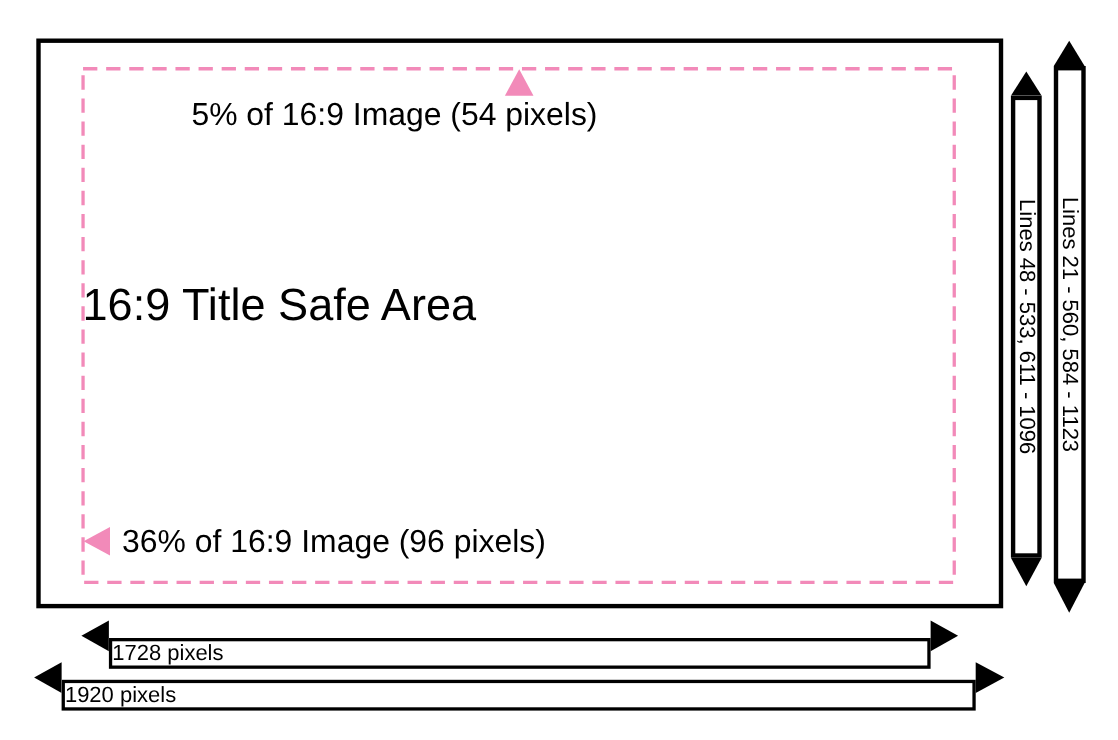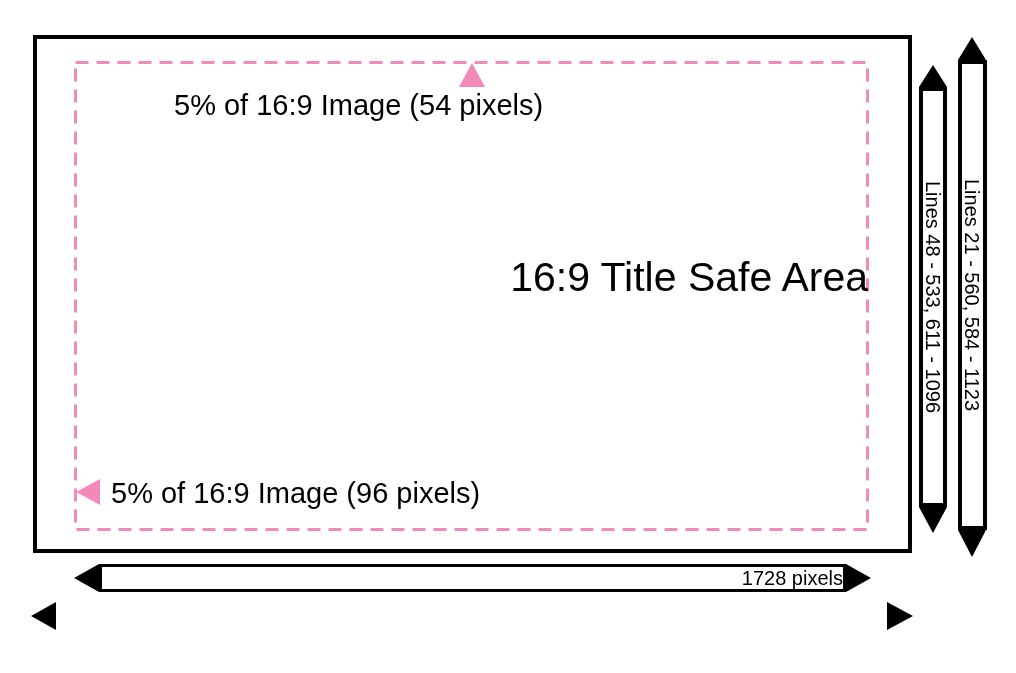--- a/index.html
+++ b/index.html
@@ -21,21 +21,21 @@
     box-sizing: border-box;
     background: #ffffff;
   }
   
   .safe-svg { position: absolute; left: 73px; top: 60px; }
   
   .title-label {
     position: absolute;
     left: 75px; top: 255px;
     width: 793px;
-    text-align: right;
+    text-align: left;
     font-size: 41px;
     line-height: 44px;
     white-space: nowrap;
   }
   
   .top-label {
     position: absolute;
     left: 174px; top: 90px;
     width: 600px;
     font-size: 29px;
@@ -104,24 +104,25 @@
     line-height: 20px;
   }
   .vtext-safe { left: 933px; top: 297px; }
   .vtext-full { left: 972px; top: 295px; }
   
   .hbar {
     position: absolute;
     background: #ffffff;
     border: 3px solid #000;
     box-sizing: border-box;
-    text-align: right;
+    text-align: left;
     font-size: 20px;
     line-height: 22px;
     white-space: nowrap;
+    margin-top: 16px;
   }
   .hbar-safe { left: 99px; top: 564px; width: 747px; height: 28px; }
   .hbar-full { left: 56px; top: 602px; width: 831px; height: 28px; }
   .tri-left-safe {
     left: 74px; top: 564px;
     border-top: 14px solid transparent;
     border-bottom: 14px solid transparent;
     border-right: 25px solid #000;
   }
   .tri-right-safe {
@@ -153,34 +154,37 @@
   <svg class="safe-svg" width="797" height="472" viewBox="0 0 797 472">
     <rect x="2.5" y="2.5" width="792" height="467" fill="none" stroke="#f28ab9" stroke-width="3" stroke-dasharray="13 8"></rect>
   </svg>
 
   <div class="title-label">16:9 Title Safe Area</div>
 
   <div class="tri tri-pink-up"></div>
   <div class="top-label">5% of 16:9 Image (54 pixels)</div>
 
   <div class="tri tri-pink-left"></div>
-  <div class="left-label">5% of 16:9 Image (96 pixels)</div>
+  <div class="left-label">36% of 16:9 Image (96 pixels)</div>
 
   <div class="tri tri-up-safe"></div>
   <div class="vbar vbar-safe"></div>
   <div class="tri tri-down-safe"></div>
   <div class="vtext vtext-safe">Lines 48 - 533, 611 - 1096</div>
 
   <div class="tri tri-up-full"></div>
   <div class="vbar vbar-full"></div>
   <div class="tri tri-down-full"></div>
   <div class="vtext vtext-full">Lines 21 - 560, 584 - 1123</div>
 
   <div class="tri tri-left-safe"></div>
   <div class="hbar hbar-safe">
     <span>1728 pixels</span>
   </div>
   <div class="tri tri-right-safe"></div>
 
   <div class="tri tri-left-full"></div>
+  <div class="hbar hbar-full">
+    <span>1920 pixels</span>
+  </div>
   <div class="tri tri-right-full"></div>
 
 </div>
 
 </body></html>

